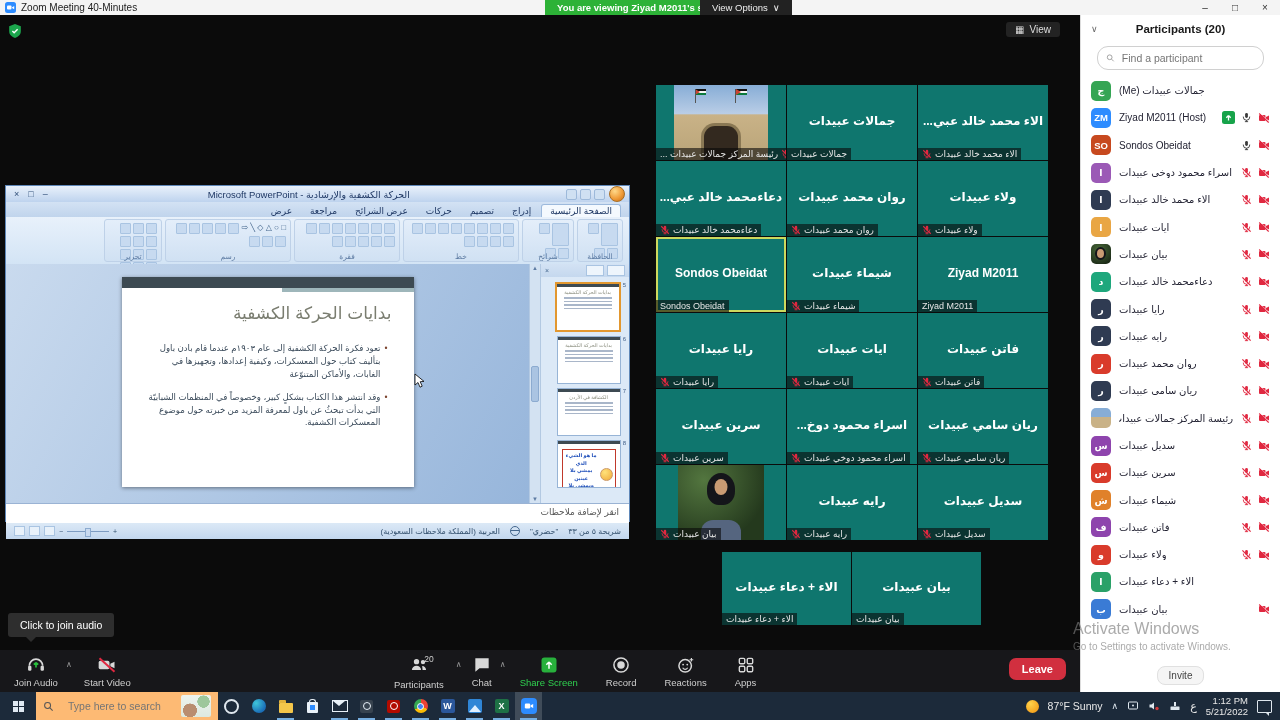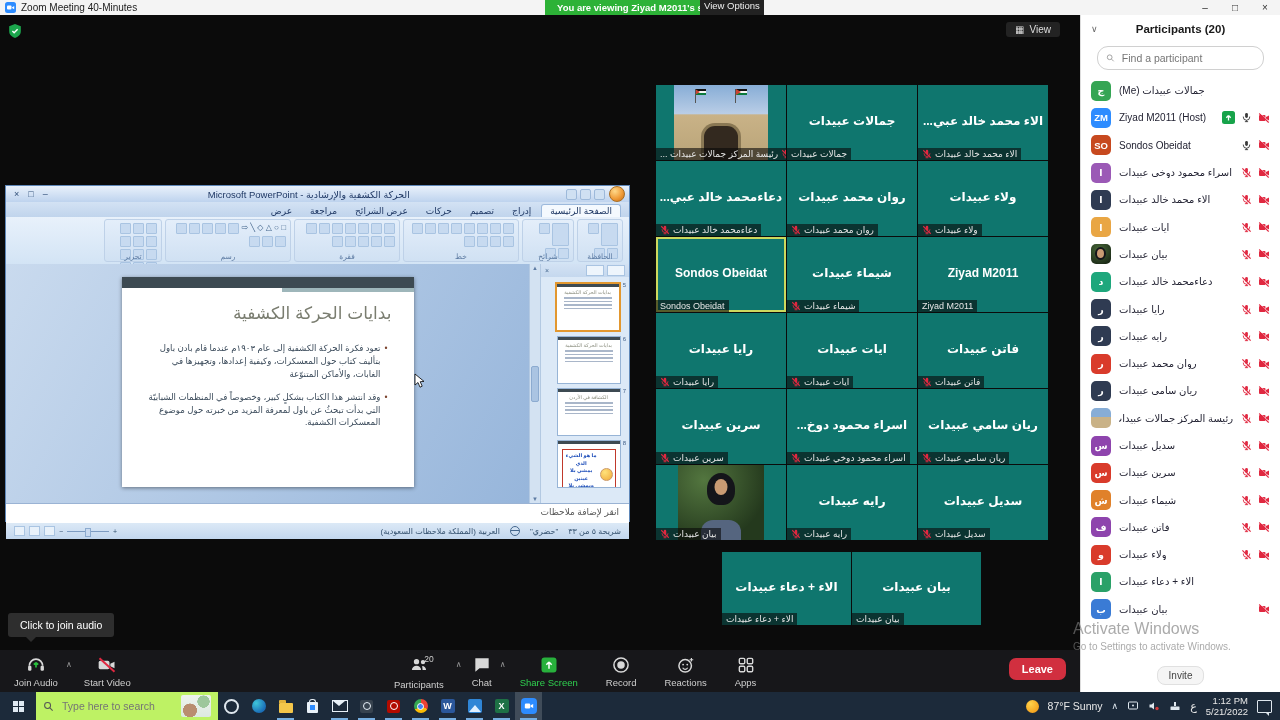--- a/index.html
+++ b/index.html
@@ -5,21 +5,21 @@
   html,body{margin:0;padding:0;width:1280px;height:720px;overflow:hidden;
     font-family:"Liberation Sans","DejaVu Sans",sans-serif;background:#000;position:relative;}
 
   
   #titlebar{position:absolute;left:0;top:0;width:1280px;height:15px;background:#f4f4f4;
     display:flex;align-items:center;font-size:10px;color:#222;}
   #app-icon{margin:0 5px 0 5px;display:flex;}
   #banner{position:absolute;left:545px;top:0;height:15px;background:#2db237;color:#fff;
     font-size:9.5px;display:flex;align-items:center;padding:0 12px;font-weight:bold;}
   #view-options{position:absolute;left:700px;top:0;height:15px;background:#222;color:#eee;
-    font-size:9.5px;display:flex;align-items:center;padding:0 4px;gap:5px;flex-direction:column;}
+    font-size:9.5px;display:flex;align-items:center;padding:0 12px;gap:5px;}
   #win-btns{margin-left:auto;display:flex;gap:0;}
   #win-btns span{width:30px;text-align:center;color:#333;font-size:10px;cursor:default;}
 
   
   #meeting{position:absolute;left:0;top:15px;width:1080px;height:635px;background:#0b0b0b;}
   #shield{position:absolute;left:8px;top:8px;}
   #view-btn{position:absolute;right:20px;top:7px;background:#232323;border-radius:3px;color:#ddd;
     font-size:10px;padding:2px 9px;display:flex;align-items:center;gap:5px;}
 
   
@@ -163,21 +163,21 @@
   #watermark .w2{font-size:10px;margin-top:3px;}
   #invite-btn{position:absolute;left:50%;bottom:7px;transform:translateX(-50%);
     background:#f5f5f5;border:1px solid #e0e0e0;border-radius:8px;font-size:10px;color:#444;padding:3px 11px;}
 
   
   #taskbar{position:absolute;left:0;top:692px;width:1280px;height:28px;background:#1c2a3a;
     display:flex;align-items:center;color:#e8e8e8;}
   #start-btn{width:36px;height:28px;display:flex;align-items:center;justify-content:center;}
   .winlogo{display:grid;grid-template-columns:5px 5px;grid-auto-rows:5px;gap:1px;}
   .winlogo i{background:#dfe9f2;}
-  #tb-search{width:182px;height:28px;background:#bef264;display:flex;align-items:center;gap:6px;
+  #tb-search{width:182px;height:28px;background:#fdba74;display:flex;align-items:center;gap:12px;
     padding:0 7px;box-sizing:border-box;}
   #tb-search input{border:0;outline:0;background:transparent;font-size:10.5px;color:#444;flex:1;min-width:0;}
   .search-art{width:30px;height:22px;flex:none;border-radius:2px;
     background:
       radial-gradient(circle at 75% 30%,#9ec79b 0 22%,transparent 23%),
       radial-gradient(circle at 30% 70%,#b98d6f 0 26%,transparent 27%),
       linear-gradient(#eef3ee,#dde9df);}
   #tb-apps{display:flex;height:28px;}
   .tb-app{width:27px;height:28px;display:flex;align-items:center;justify-content:center;position:relative;}
   .tb-app.open:after{content:"";position:absolute;bottom:0;left:5px;right:5px;height:2px;background:#76aee0;}

